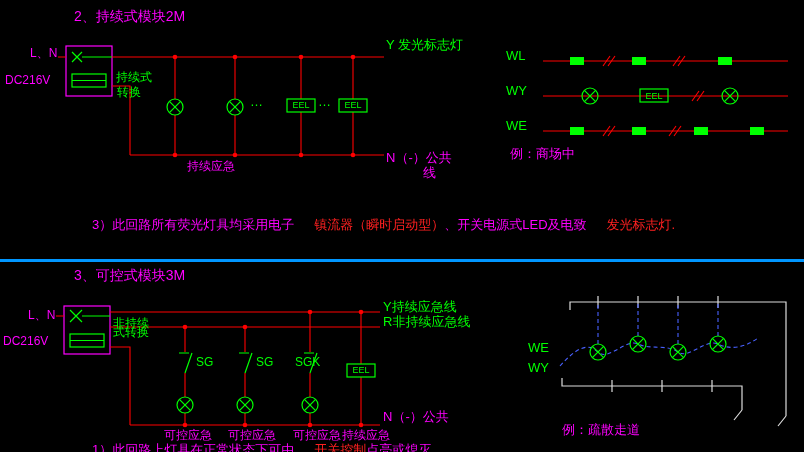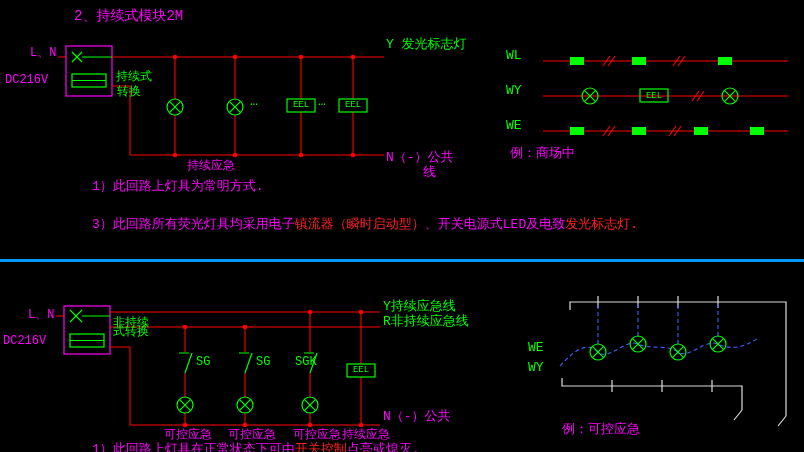--- a/index.html
+++ b/index.html
@@ -1,25 +1,25 @@
 <!DOCTYPE html>
 <html><head>
 <meta charset="utf-8">
 <style>
   html,body{margin:0;padding:0;background:#000;}
   #canvas{
     position:relative;width:804px;height:452px;background:#000;
     overflow:hidden;
-    font-family:Liberation Mono, monospace;
+    font-family:Liberation Sans, sans-serif;
   }
   #canvas svg{position:absolute;left:0;top:0;}
   .t{position:absolute;white-space:nowrap;line-height:1.15;}
   .m{color:#ff00ff;}
   .g{color:#00ff00;}
-  .r{color:#ff2020;}
+  .r{color:#ff2020;margin-left:20px;}
   .s9{font-size:9px;line-height:11px;}
   .s12{font-size:12px;}
   .s13{font-size:13px;}
   .s14{font-size:14px;}
   .eel{width:28px;text-align:center;}
   
   .wire{stroke:#ff0000;stroke-width:1.1;fill:none;}
   .mg{stroke:#ff00ff;stroke-width:1.2;fill:none;}
   .grn{stroke:#00ff00;stroke-width:1.2;fill:none;}
   .gf{fill:#00ff00;stroke:none;}
@@ -159,45 +159,45 @@
   <span class="t g s12" style="left:116px;top:71px">持续式</span>
   <span class="t g s12" style="left:117px;top:86px">转换</span>
   <span class="t g s13" style="left:386px;top:38px">Y 发光标志灯</span>
   <span class="t g s13" style="left:250px;top:95px">…</span>
   <span class="t g s13" style="left:318px;top:95px">…</span>
   <span class="t g s9 eel" style="left:287px;top:100px">EEL</span>
   <span class="t g s9 eel" style="left:339px;top:100px">EEL</span>
   <span class="t m s12" style="left:187px;top:160px">持续应急</span>
   <span class="t m s13" style="left:386px;top:151px">N（-）公共</span>
   <span class="t m s13" style="left:423px;top:166px">线</span>
-  <span class="t m s13" style="left:92px;top:180px">1）此回路上灯具为常明方式.</span>
   <div class="t s13" style="left:92px;top:218px">
     <span class="m">3）此回路所有荧光灯具均采用电子</span><span class="r">镇流器（瞬时启动型）</span><span class="m">、开关电源式LED及电致</span><span class="r">发光标志灯.</span>
   </div>
   <span class="t g s13" style="left:506px;top:49px">WL</span>
   <span class="t g s13" style="left:506px;top:84px">WY</span>
   <span class="t g s13" style="left:506px;top:119px">WE</span>
   <span class="t g s9 eel" style="left:640px;top:91px">EEL</span>
   <span class="t m s13" style="left:510px;top:147px">例：商场中</span>
 
+  <span class="t m s14" style="left:74px;top:267px">3、可控式模块3M</span>
   <span class="t m s12" style="left:28px;top:309px">L、N</span>
   <span class="t m s12" style="left:3px;top:335px">DC216V</span>
   <span class="t g s12" style="left:113px;top:317px">非持续</span>
   <span class="t g s12" style="left:113px;top:326px">式转换</span>
   <span class="t g s13" style="left:383px;top:300px">Y持续应急线</span>
   <span class="t g s13" style="left:383px;top:315px">R非持续应急线</span>
   <span class="t g s12" style="left:196px;top:356px">SG</span>
   <span class="t g s12" style="left:256px;top:356px">SG</span>
   <span class="t g s12" style="left:295px;top:356px">SGK</span>
   <span class="t g s9 eel" style="left:347px;top:365px">EEL</span>
   <span class="t m s13" style="left:383px;top:410px">N（-）公共</span>
   <span class="t m s12" style="left:164px;top:429px">可控应急</span>
   <span class="t m s12" style="left:228px;top:429px">可控应急</span>
   <span class="t m s12" style="left:293px;top:429px">可控应急</span>
   <span class="t m s12" style="left:342px;top:429px">持续应急</span>
   <div class="t s13" style="left:92px;top:443px">
     <span class="m">1）此回路上灯具在正常状态下可由</span><span class="r">开关控制</span><span class="m">点亮或熄灭.</span>
   </div>
   <span class="t g s13" style="left:528px;top:341px">WE</span>
   <span class="t g s13" style="left:528px;top:361px">WY</span>
-  <span class="t m s13" style="left:562px;top:423px">例：可控应急</span>
+  <span class="t m s13" style="left:562px;top:423px">例：疏散走道</span>
 
 </div>
 
 </body></html>

